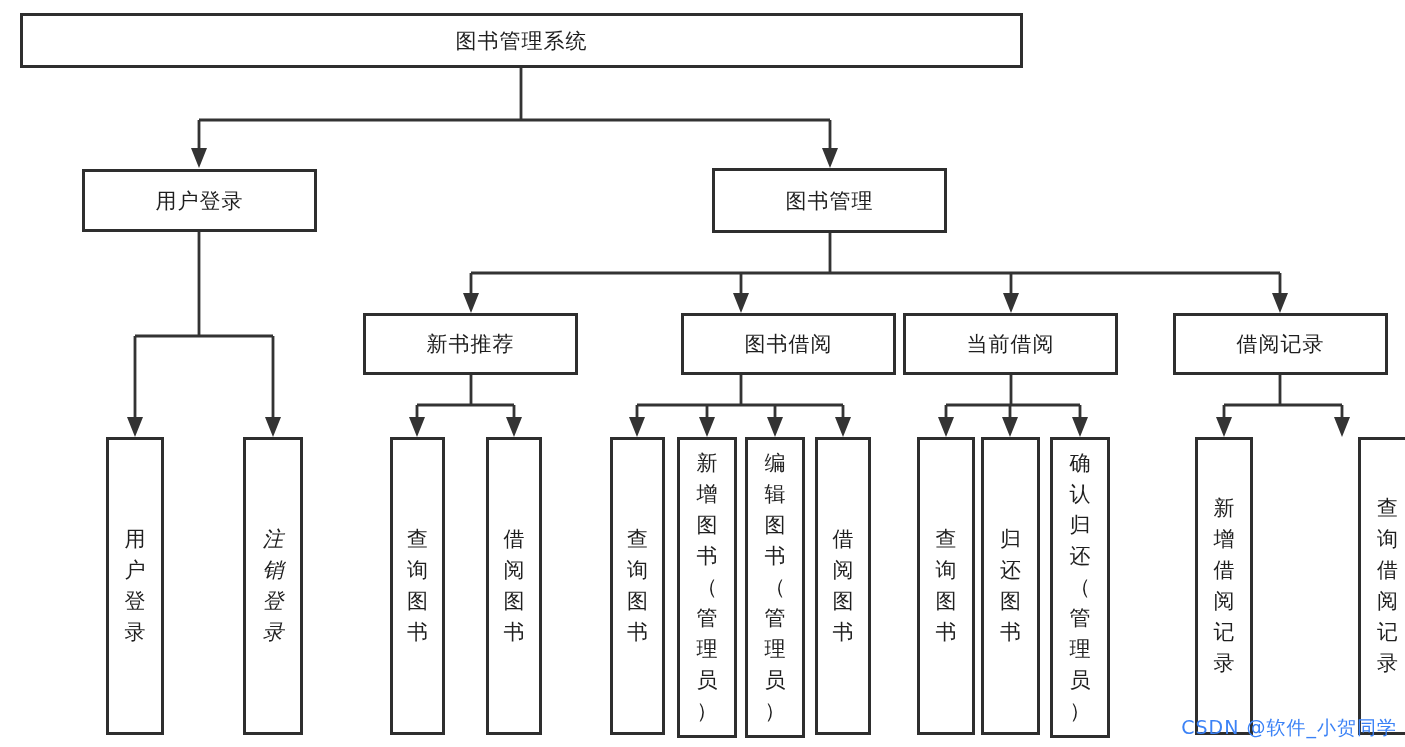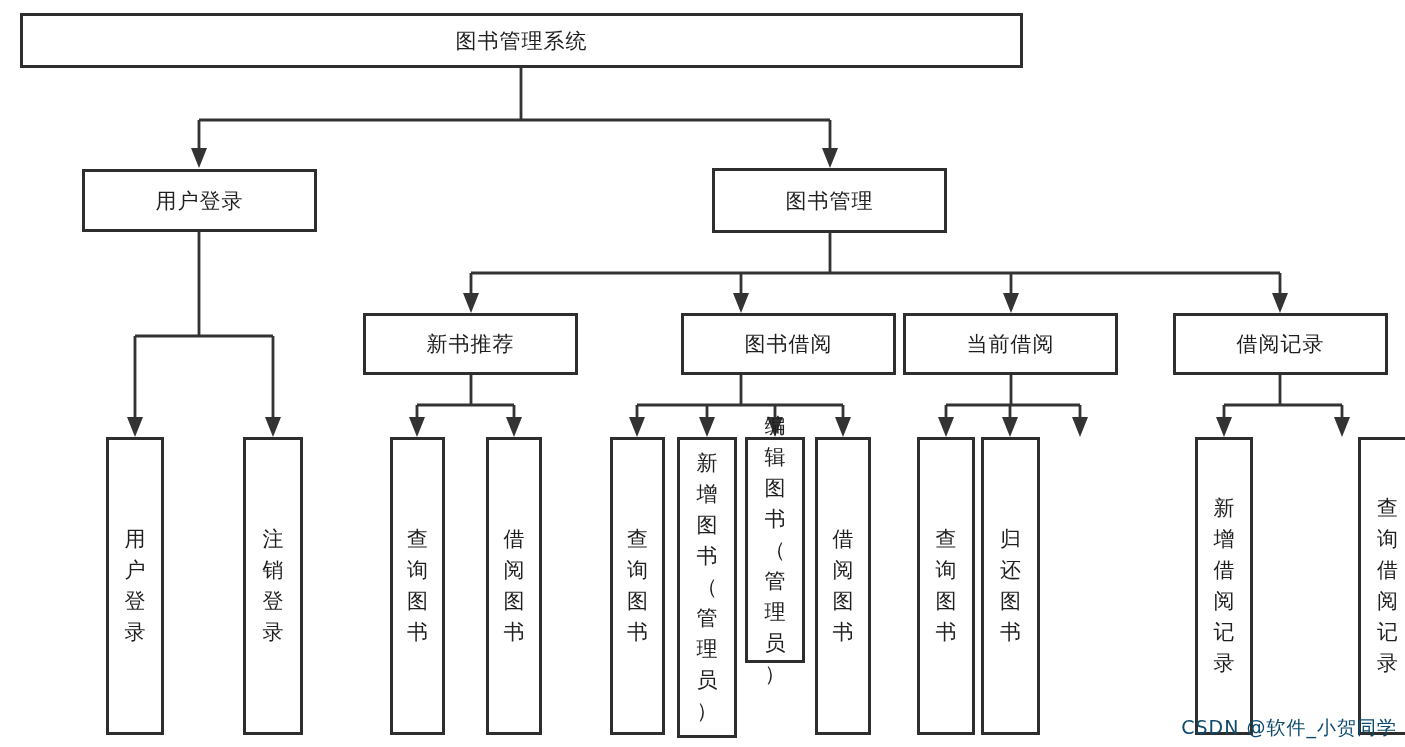--- a/index.html
+++ b/index.html
@@ -40,21 +40,21 @@
     text-align: center;
     word-break: break-all;
     overflow-wrap: anywhere;
   }
   #watermark {
     position: absolute;
     right: 8px;
     bottom: 6px;
     font-size: 19px;
     letter-spacing: 1px;
-    color: #0c4a6e;
+    color: #3b82f6;
     z-index: 5;
     white-space: nowrap;
   }
 </style>
 </head>
 <body>
 
 <div id="canvas">
 
   <svg id="wires" viewBox="0 0 1405 747" xmlns="http://www.w3.org/2000/svg">
@@ -106,49 +106,52 @@
   <div class="node" style="left:903px; top:313px; width:215px; height:62px;">
     <span class="hlabel">当前借阅</span>
   </div>
   <div class="node" style="left:1173px; top:313px; width:215px; height:62px;">
     <span class="hlabel">借阅记录</span>
   </div>
 
   <div class="node leaf" style="left:106px; top:437px; width:58px; height:298px;">
     <span class="vlabel">用户登录</span>
   </div>
-  <div class="node leaf" style="left:243px; top:437px; width:60px; height:298px;">
+  <div class="node leaf" style="left:243px; top:437px; width:60px; height:298px;font-style:italic;">
     <span class="vlabel">注销登录</span>
   </div>
 
   <div class="node leaf" style="left:390px; top:437px; width:55px; height:298px;">
     <span class="vlabel">查询图书</span>
   </div>
   <div class="node leaf" style="left:486px; top:437px; width:56px; height:298px;">
     <span class="vlabel">借阅图书</span>
   </div>
 
   <div class="node leaf" style="left:610px; top:437px; width:55px; height:298px;">
     <span class="vlabel">查询图书</span>
   </div>
   <div class="node leaf" style="left:677px; top:437px; width:60px; height:301px;">
     <span class="vlabel">新增图书（管理员）</span>
   </div>
-  <div class="node leaf" style="left:745px; top:437px; width:60px; height:226px;">
+  <div class="node leaf" style="left:745px; top:437px; width:60px; height:301px;">
     <span class="vlabel">编辑图书（管理员）</span>
   </div>
   <div class="node leaf" style="left:815px; top:437px; width:56px; height:298px;">
     <span class="vlabel">借阅图书</span>
   </div>
 
   <div class="node leaf" style="left:917px; top:437px; width:58px; height:298px;">
     <span class="vlabel">查询图书</span>
   </div>
   <div class="node leaf" style="left:981px; top:437px; width:59px; height:298px;">
     <span class="vlabel">归还图书</span>
+  </div>
+  <div class="node leaf" style="left:1050px; top:437px; width:60px; height:301px;">
+    <span class="vlabel">确认归还（管理员）</span>
   </div>
 
   <div class="node leaf" style="left:1195px; top:437px; width:58px; height:298px;">
     <span class="vlabel">新增借阅记录</span>
   </div>
   <div class="node leaf" style="left:1358px; top:437px; width:59px; height:298px;">
     <span class="vlabel">查询借阅记录</span>
   </div>
 
   <div id="watermark">CSDN @软件_小贺同学</div>

